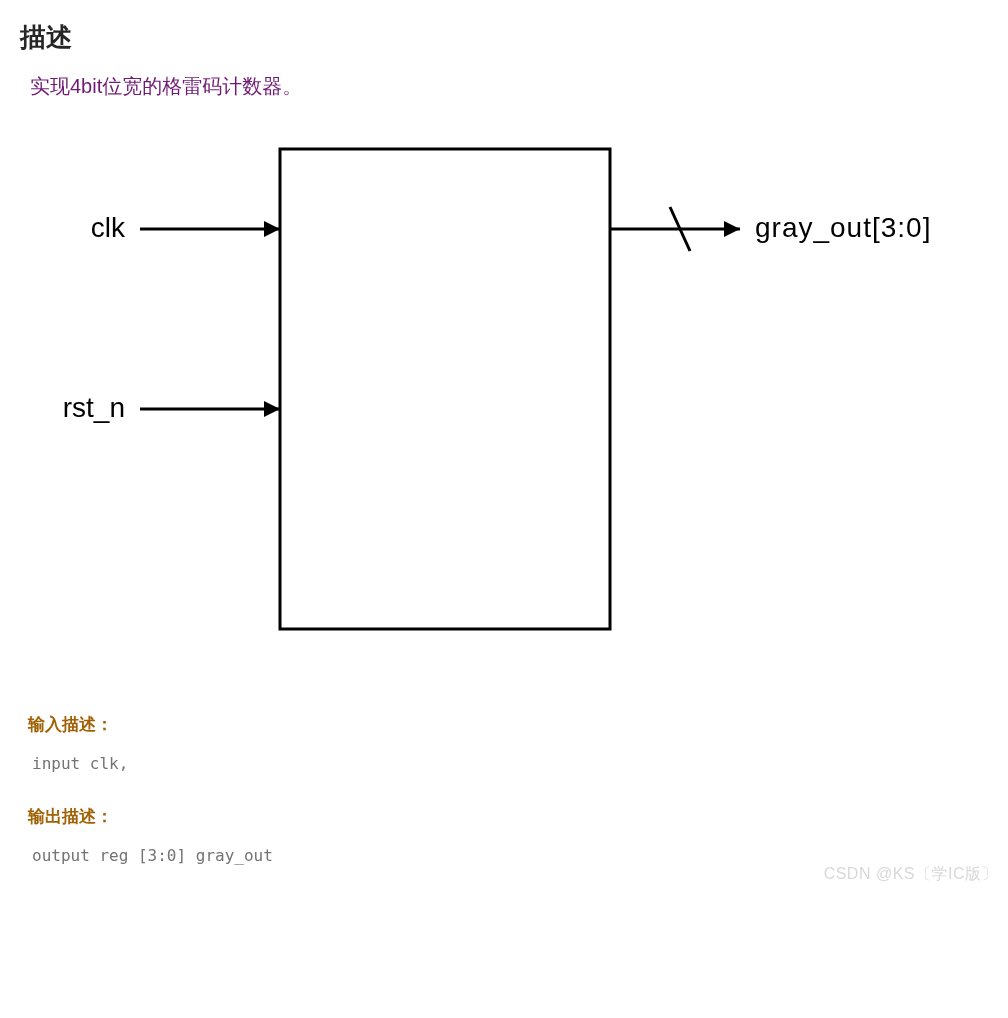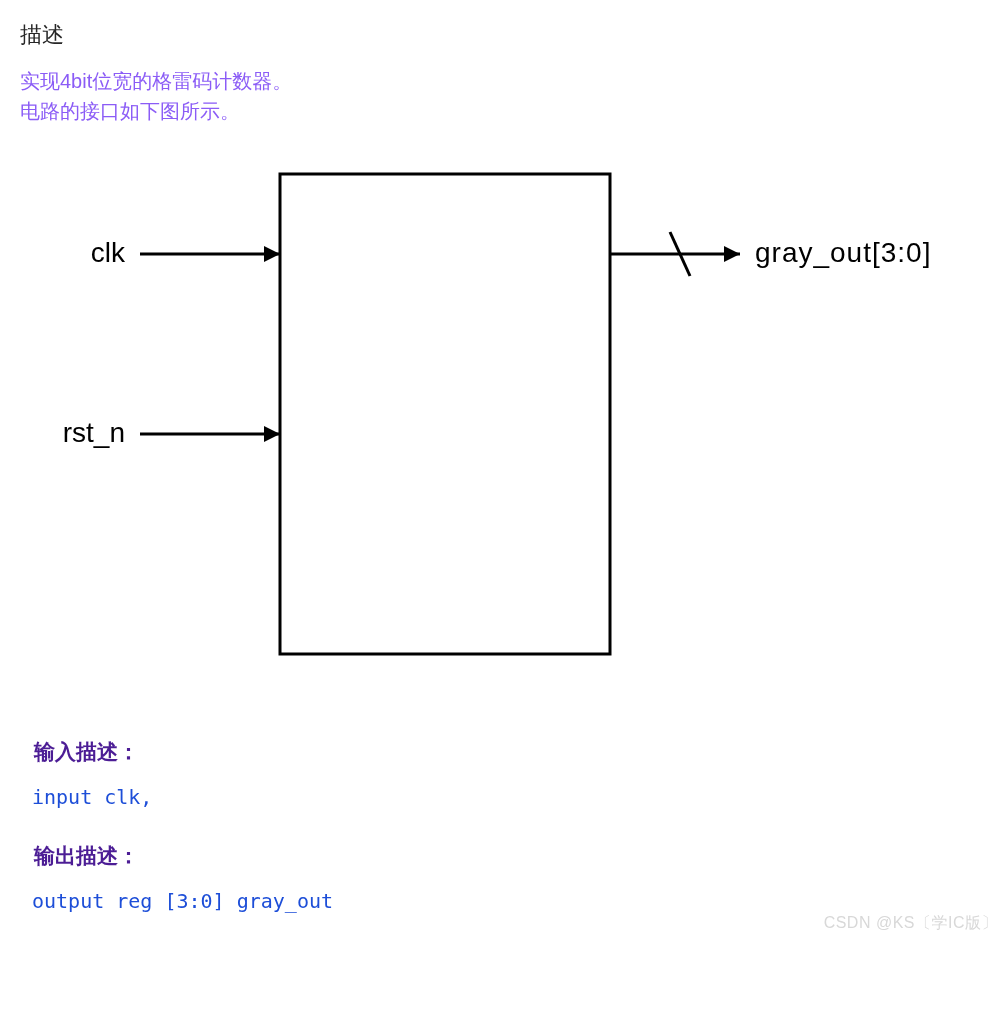--- a/index.html
+++ b/index.html
@@ -6,65 +6,64 @@
     body {
       font-family: "PingFang SC", "Microsoft YaHei", -apple-system, sans-serif;
       margin: 0;
       padding: 20px 20px 20px 20px;
       background: #fff;
       color: #333;
       width: 1008px;
       position: relative;
     }
     .heading {
-      font-weight: 400;
+      font-weight: 700;
       color: #262626;
-      font-size: 22px;
+      font-size: 26px;
       margin: 0 0 16px 0;
     }
     .desc-text {
-      color: #8b5cf6;
+      color: #701a75;
       font-size: 20px;
       line-height: 1.5;
-      margin: 0 0 28px 0;
+      margin: 0 0 28px 10px;
     }
     .diagram-wrap {
       margin: 0 0 60px 0;
     }
     .sub-heading {
       font-weight: 700;
-      color: #4c1d95;
-      font-size: 21px;
-      margin: 28px 0 14px 14px;
+      color: #a16207;
+      font-size: 17px;
+      margin: 28px 0 14px 8px;
     }
     .code-block {
       font-family: ui-monospace, Menlo, Consolas, monospace;
-      font-size: 20px;
-      color: #1d4ed8;
+      font-size: 16px;
+      color: #737373;
       line-height: 1.7;
       padding-left: 12px;
     }
     .watermark {
       position: absolute;
       right: 10px;
       bottom: 4px;
       color: #d8d8d8;
       font-size: 16px;
       letter-spacing: 0.5px;
       pointer-events: none;
     }
   </style>
 </head>
 <body>
 
 <div class="heading">描述</div>
 
 <div class="desc-text">
   <span>实现4bit位宽的格雷码计数器。</span><br>
-  <span>电路的接口如下图所示。</span>
 </div>
 
 <div class="diagram-wrap">
   <svg width="968" height="520" viewBox="0 0 968 520">
 
     <rect x="260" y="20" width="330" height="480" fill="none" stroke="#000" stroke-width="3"></rect>
 
     <line x1="120" y1="100" x2="260" y2="100" stroke="#000" stroke-width="3"></line>
     <polygon points="260,100 244,92 244,108" fill="#000"></polygon>
     <text x="105" y="108" text-anchor="end" font-size="28" font-family="sans-serif">clk</text>

